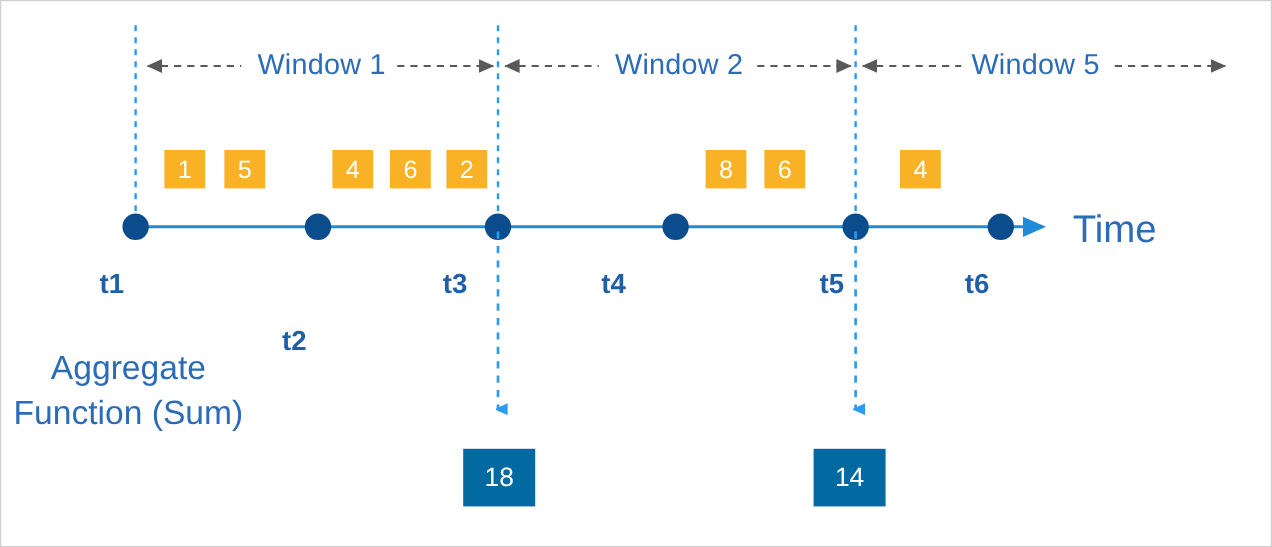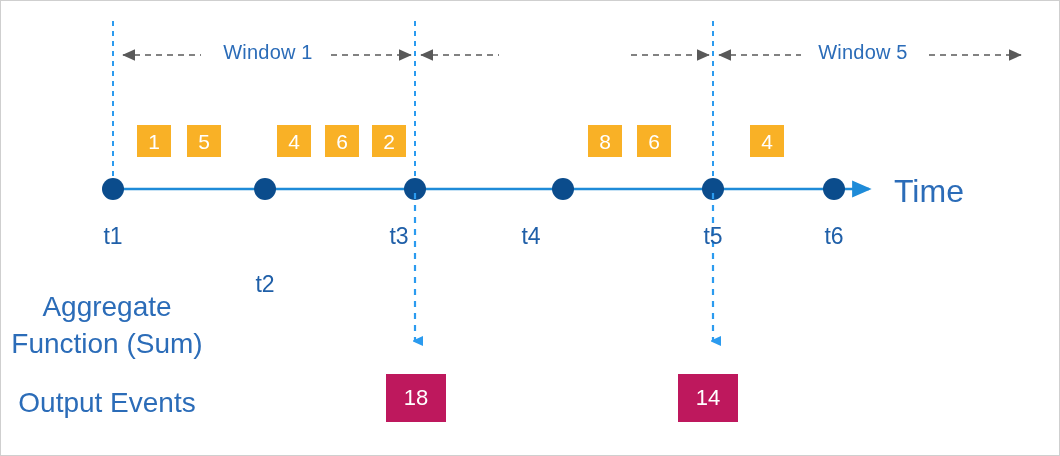--- a/index.html
+++ b/index.html
@@ -24,33 +24,33 @@
     left: 0;
     top: 0;
     width: 1060px;
     height: 456px;
   }
 
   
   .win-label {
     position: absolute;
     color: #2B6CB8;
-    font-size: 20px;
+    font-size: 24px;
     font-weight: 400;
     white-space: nowrap;
     text-align: center;
     letter-spacing: 0.2px;
   }
   .t-label {
     position: absolute;
     color: #1F5FA8;
     font-size: 23px;
-    font-weight: 400;
+    font-weight: 700;
     white-space: nowrap;
-    text-align: center;
+    text-align: left;
   }
   .axis-title {
     position: absolute;
     color: #2B6CB8;
     font-size: 32px;
     font-weight: 400;
     white-space: nowrap;
   }
   .side-label {
     position: absolute;
@@ -74,21 +74,21 @@
     align-items: center;
     justify-content: center;
     line-height: 1;
   }
 
   
   .output-chip {
     position: absolute;
     width: 60px;
     height: 48px;
-    background: #be185d;
+    background: #0369a1;
     color: #FFFFFF;
     font-size: 22px;
     display: flex;
     align-items: center;
     justify-content: center;
     line-height: 1;
   }
 </style>
 </head>
 <body>
@@ -139,20 +139,21 @@
       <circle cx="833" cy="188" r="11" fill="#0B4C8C"></circle>
     </g>
 
     <g>
       <line x1="414" y1="192" x2="414" y2="340" stroke="#2B9BEF" stroke-width="2.2" stroke-dasharray="6 6" marker-end="url(#arrowDownBlue)"></line>
       <line x1="712" y1="192" x2="712" y2="340" stroke="#2B9BEF" stroke-width="2.2" stroke-dasharray="6 6" marker-end="url(#arrowDownBlue)"></line>
     </g>
   </svg>
 
   <div class="win-label" style="left:187px; top:40px; width:160px;">Window 1</div>
+  <div class="win-label" style="left:485px; top:40px; width:160px;">Window 2</div>
   <div class="win-label" style="left:782px; top:40px; width:160px;">Window 5</div>
 
   <div class="event-chip" style="left:136px; top:124px;">1</div>
   <div class="event-chip" style="left:186px; top:124px;">5</div>
   <div class="event-chip" style="left:276px; top:124px;">4</div>
   <div class="event-chip" style="left:324px; top:124px;">6</div>
   <div class="event-chip" style="left:371px; top:124px;">2</div>
   <div class="event-chip" style="left:587px; top:124px;">8</div>
   <div class="event-chip" style="left:636px; top:124px;">6</div>
   <div class="event-chip" style="left:749px; top:124px;">4</div>
@@ -161,18 +162,17 @@
   <div class="t-label" style="left:234px; top:222px; width:60px;margin-top:48px;">t2</div>
   <div class="t-label" style="left:368px; top:222px; width:60px;">t3</div>
   <div class="t-label" style="left:500px; top:222px; width:60px;">t4</div>
   <div class="t-label" style="left:682px; top:222px; width:60px;">t5</div>
   <div class="t-label" style="left:803px; top:222px; width:60px;">t6</div>
 
   <div class="axis-title" style="left:893px; top:172px;">Time</div>
 
   <div class="side-label" style="left:8px; top:288px; width:196px;">Aggregate
 Function (Sum)</div>
-  <div class="side-label" style="left:8px; top:384px; width:196px;">Output Events</div>
 
   <div class="output-chip" style="left:385px; top:373px;">18</div>
   <div class="output-chip" style="left:677px; top:373px;">14</div>
 
 </div>
 
 </body></html>

